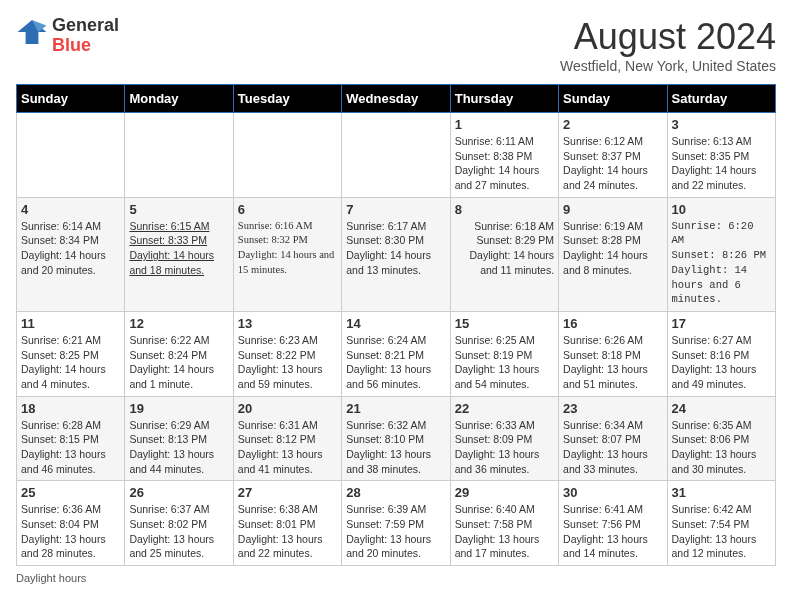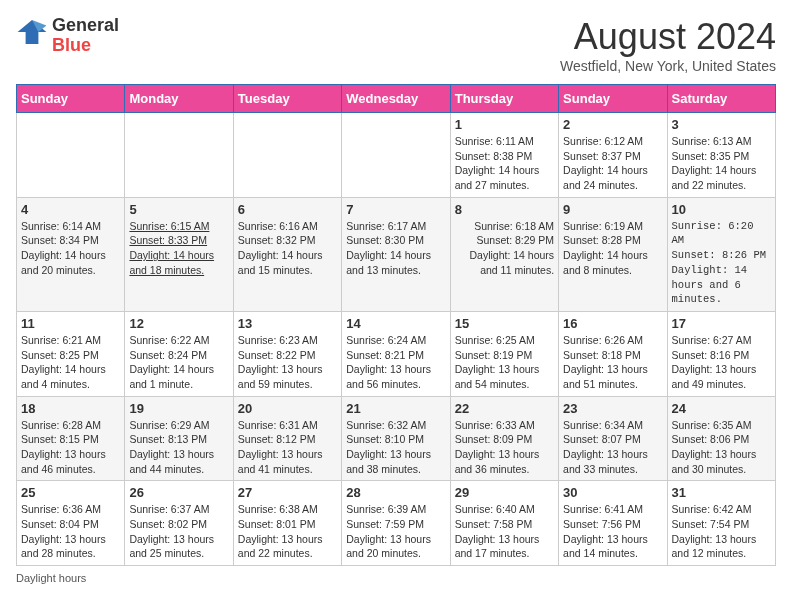--- a/index.html
+++ b/index.html
@@ -43,21 +43,21 @@
     .title-block .location {
       font-size: 14px;
       color: #555;
     }
     .calendar {
       width: 100%;
       border-collapse: collapse;
       font-size: 11px;
     }
     .calendar thead th {
-      background: #ec4899;
+      background: #000000;
       color: #fff;
       padding: 6px 4px;
       text-align: left;
       font-size: 13px;
       font-weight: bold;
       border: 1px solid #2e6db4;
     }
     .calendar tbody td {
       vertical-align: top;
       border: 1px solid #ccc;
@@ -154,21 +154,21 @@
 Daylight: 14 hours and 20 minutes.</div>
         </td>
         <td>
           <div class="day-number">5</div>
           <div class="day-info" style="white-space: pre-line; text-decoration: underline;">Sunrise: 6:15 AM
 Sunset: 8:33 PM
 Daylight: 14 hours and 18 minutes.</div>
         </td>
         <td>
           <div class="day-number">6</div>
-          <div class="day-info" style="white-space: pre-line;">Sunrise: 6:16 AM
+          <div class="day-info" style="white-space: pre-line; font-family: Liberation Serif, serif;">Sunrise: 6:16 AM
 Sunset: 8:32 PM
 Daylight: 14 hours and 15 minutes.</div>
         </td>
         <td>
           <div class="day-number">7</div>
           <div class="day-info" style="white-space: pre-line;">Sunrise: 6:17 AM
 Sunset: 8:30 PM
 Daylight: 14 hours and 13 minutes.</div>
         </td>
         <td>

